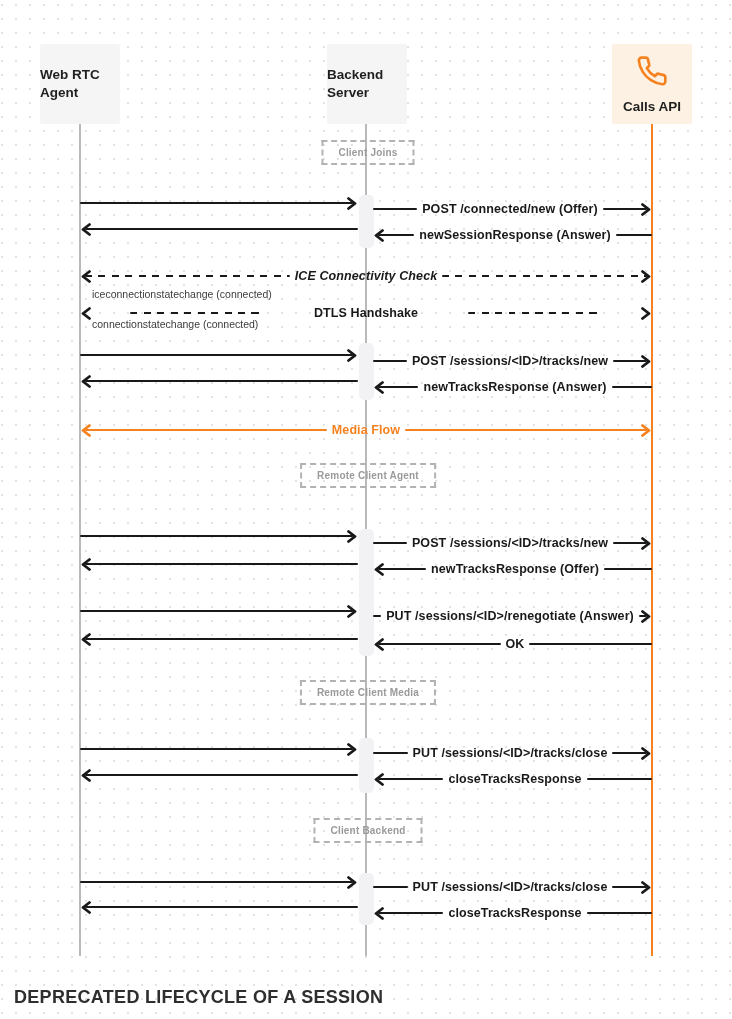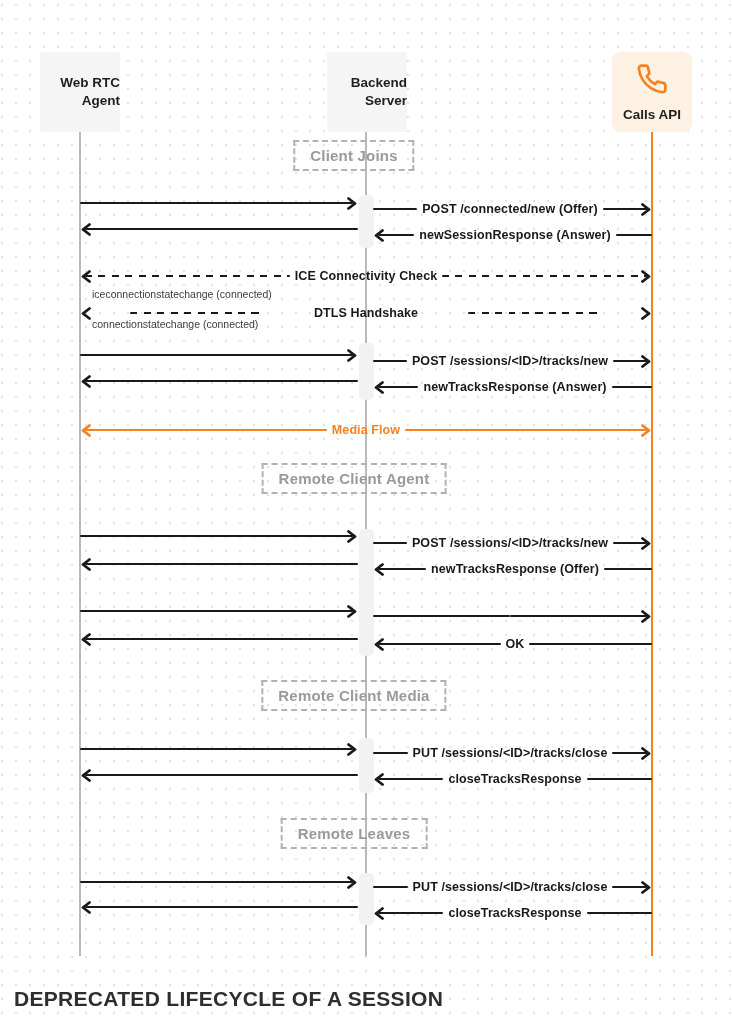--- a/index.html
+++ b/index.html
@@ -5,29 +5,29 @@
   html,body{margin:0;padding:0;}
   body{
     width:732px;height:1019px;position:relative;overflow:hidden;
     background-color:#ffffff;
     background-image:radial-gradient(circle,#e3e3e3 1.15px,transparent 1.3px);
     background-size:14px 14px;background-position:9px 12px;
     font-family:"Liberation Sans",sans-serif;
   }
   
   .actor{
-    position:absolute;top:52px;width:80px;height:80px;
+    position:absolute;top:44px;width:80px;height:80px;
     background:var(--actorBg,#f5f5f6);border-radius:3px;
-    display:flex;align-items:center;justify-content:center;text-align:right;
+    display:flex;align-items:center;justify-content:center;text-align:left;
     font-weight:700;font-size:13.5px;color:#1f1f1f;line-height:1.35;z-index:5;
   }
   #actor-webrtc{left:40px;}
   #actor-backend{left:327px;}
   #actor-calls{
-    left:612px;background:var(--callsBg,#fcf1e3);border-radius:9px;
+    left:612px;background:var(--callsBg,#fcf1e3);border-radius:2px;
     flex-direction:column;gap:5px;padding-top:3px;box-sizing:border-box;
   }
   
   .lifeline{position:absolute;top:120px;height:836px;width:2px;background:var(--lifeGray,#b9b9b9);z-index:1;}
   #life-webrtc{left:79px;}
   #life-backend{left:365px;}
   #life-calls{left:650.5px;width:2.5px;background:var(--orange,#f6821f);}
   
   .bar{position:absolute;left:359px;width:15px;background:#f2f2f4;border-radius:5px;z-index:2;}
   
@@ -35,32 +35,32 @@
   .seg.orange{color:var(--orange,#f6821f);}
   .hline{flex:1 1 auto;height:2.7px;background:currentColor;min-width:2px;border-radius:1px;}
   .hline.dash{background:repeating-linear-gradient(90deg,currentColor 0 7px,transparent 7px 13.5px);}
   .mlabel{font-weight:700;font-size:12.5px;padding:0 5px;white-space:nowrap;letter-spacing:.1px;flex:0 0 auto;}
   .chev{flex:0 0 auto;}
   .chev.r{margin-left:-8px;}
   .chev.l{margin-right:-8px;}
   .note{position:absolute;font-size:10.5px;color:#3c3c3c;z-index:3;white-space:nowrap;}
   
   .section{
-    position:absolute;left:354px;transform:translateX(-50%);
+    position:absolute;left:368px;transform:translateX(-50%);
     border:2px dashed #b2b2b2;color:var(--sectionGray,#9a9a9a);
-    font-weight:700;font-size:15px;letter-spacing:.2px;
+    font-weight:700;font-size:10px;letter-spacing:.2px;
     padding:5px 15px;white-space:nowrap;z-index:4;
   }
   #section-0{top:140px;}
   #section-1{top:463px;}
   #section-2{top:680px;}
   #section-3{top:818px;}
   
   .title{
-    position:absolute;left:14px;top:987px;font-size:21px;font-weight:700;
+    position:absolute;left:14px;top:987px;font-size:18px;font-weight:700;
     color:#2e2e2e;letter-spacing:.3px;z-index:5;
   }
   .brand{position:absolute;right:10px;top:1029px;display:flex;align-items:flex-end;gap:3px;z-index:5;}
   .brand-text{font-size:8px;font-weight:700;letter-spacing:.95px;color:#1f1f1f;}
 </style>
 </head>
 <body style="--orange: #F6821F; --arrow: #191919; --lifeGray: #b9b9b9; --actorBg: #f5f5f6; --callsBg: #FCF1E3; --sectionGray: #9a9a9a;">
 
 <div class="actor" id="actor-webrtc">
   <span>Web RTC Agent</span>
@@ -111,21 +111,21 @@
       <div class="hline"></div>
       <span class="mlabel">newSessionResponse (Answer)</span>
       <div class="hline"></div>
     </div>
     <div class="seg" style="left: 80px; width: 278px; top: 221px;">
       <svg class="chev l" width="13" height="13" viewBox="0 0 13 13">
         <path d="M9.5 1.5 L3 6.5 L9.5 11.5" fill="none" stroke="currentColor" stroke-width="2.8" stroke-linecap="round" stroke-linejoin="round"></path>
       </svg>
       <div class="hline"></div>
     </div>
-    <div class="seg" style="left: 80px; width: 572px; top: 268px;">
+    <div class="seg" style="left: 80px; width: 572px; top: 268px; font-style: italic;">
       <svg class="chev l" width="13" height="13" viewBox="0 0 13 13">
         <path d="M9.5 1.5 L3 6.5 L9.5 11.5" fill="none" stroke="currentColor" stroke-width="2.8" stroke-linecap="round" stroke-linejoin="round"></path>
       </svg>
       <div class="hline dash"></div>
       <span class="mlabel">ICE Connectivity Check</span>
       <div class="hline dash"></div>
       <svg class="chev r" width="13" height="13" viewBox="0 0 13 13">
         <path d="M3.5 1.5 L10 6.5 L3.5 11.5" fill="none" stroke="currentColor" stroke-width="2.8" stroke-linecap="round" stroke-linejoin="round"></path>
       </svg>
     </div>
@@ -210,20 +210,21 @@
       <div class="hline"></div>
     </div>
     <div class="seg" style="left: 80px; width: 278px; top: 603px;">
       <div class="hline"></div>
       <svg class="chev r" width="13" height="13" viewBox="0 0 13 13">
         <path d="M3.5 1.5 L10 6.5 L3.5 11.5" fill="none" stroke="currentColor" stroke-width="2.8" stroke-linecap="round" stroke-linejoin="round"></path>
       </svg>
     </div>
     <div class="seg" style="left: 373px; width: 279px; top: 608px;">
       <div class="hline"></div>
+      <span class="mlabel">PUT /sessions/&lt;ID&gt;/renegotiate (Answer)</span>
       <div class="hline"></div>
       <svg class="chev r" width="13" height="13" viewBox="0 0 13 13">
         <path d="M3.5 1.5 L10 6.5 L3.5 11.5" fill="none" stroke="currentColor" stroke-width="2.8" stroke-linecap="round" stroke-linejoin="round"></path>
       </svg>
     </div>
     <div class="seg" style="left: 373px; width: 279px; top: 636px;">
       <svg class="chev l" width="13" height="13" viewBox="0 0 13 13">
         <path d="M9.5 1.5 L3 6.5 L9.5 11.5" fill="none" stroke="currentColor" stroke-width="2.8" stroke-linecap="round" stroke-linejoin="round"></path>
       </svg>
       <div class="hline"></div>
@@ -290,21 +291,21 @@
       <svg class="chev l" width="13" height="13" viewBox="0 0 13 13">
         <path d="M9.5 1.5 L3 6.5 L9.5 11.5" fill="none" stroke="currentColor" stroke-width="2.8" stroke-linecap="round" stroke-linejoin="round"></path>
       </svg>
       <div class="hline"></div>
     </div>
   </div>
 
 <div class="section" id="section-0"><span>Client Joins</span></div>
 <div class="section" id="section-1"><span>Remote Client Agent</span></div>
 <div class="section" id="section-2"><span>Remote Client Media</span></div>
-<div class="section" id="section-3"><span>Remote Leaves</span></div>
+<div class="section" id="section-3"><span>Client Backend</span></div>
 
 <div class="title">DEPRECATED LIFECYCLE OF A SESSION</div>
 <div class="brand">
   <span>
     <svg width="34" height="20" viewBox="0 0 40 22">
       <circle cx="11" cy="13" r="5.5" fill="#FBAD41"></circle>
       <rect x="11" y="11" width="9" height="7.5" rx="2" fill="#FBAD41"></rect>
       <circle cx="21.5" cy="10" r="7" fill="#F6821F"></circle>
       <circle cx="30" cy="13" r="5.2" fill="#F6821F"></circle>
       <rect x="15" y="12" width="20" height="6.5" rx="3" fill="#F6821F"></rect>

